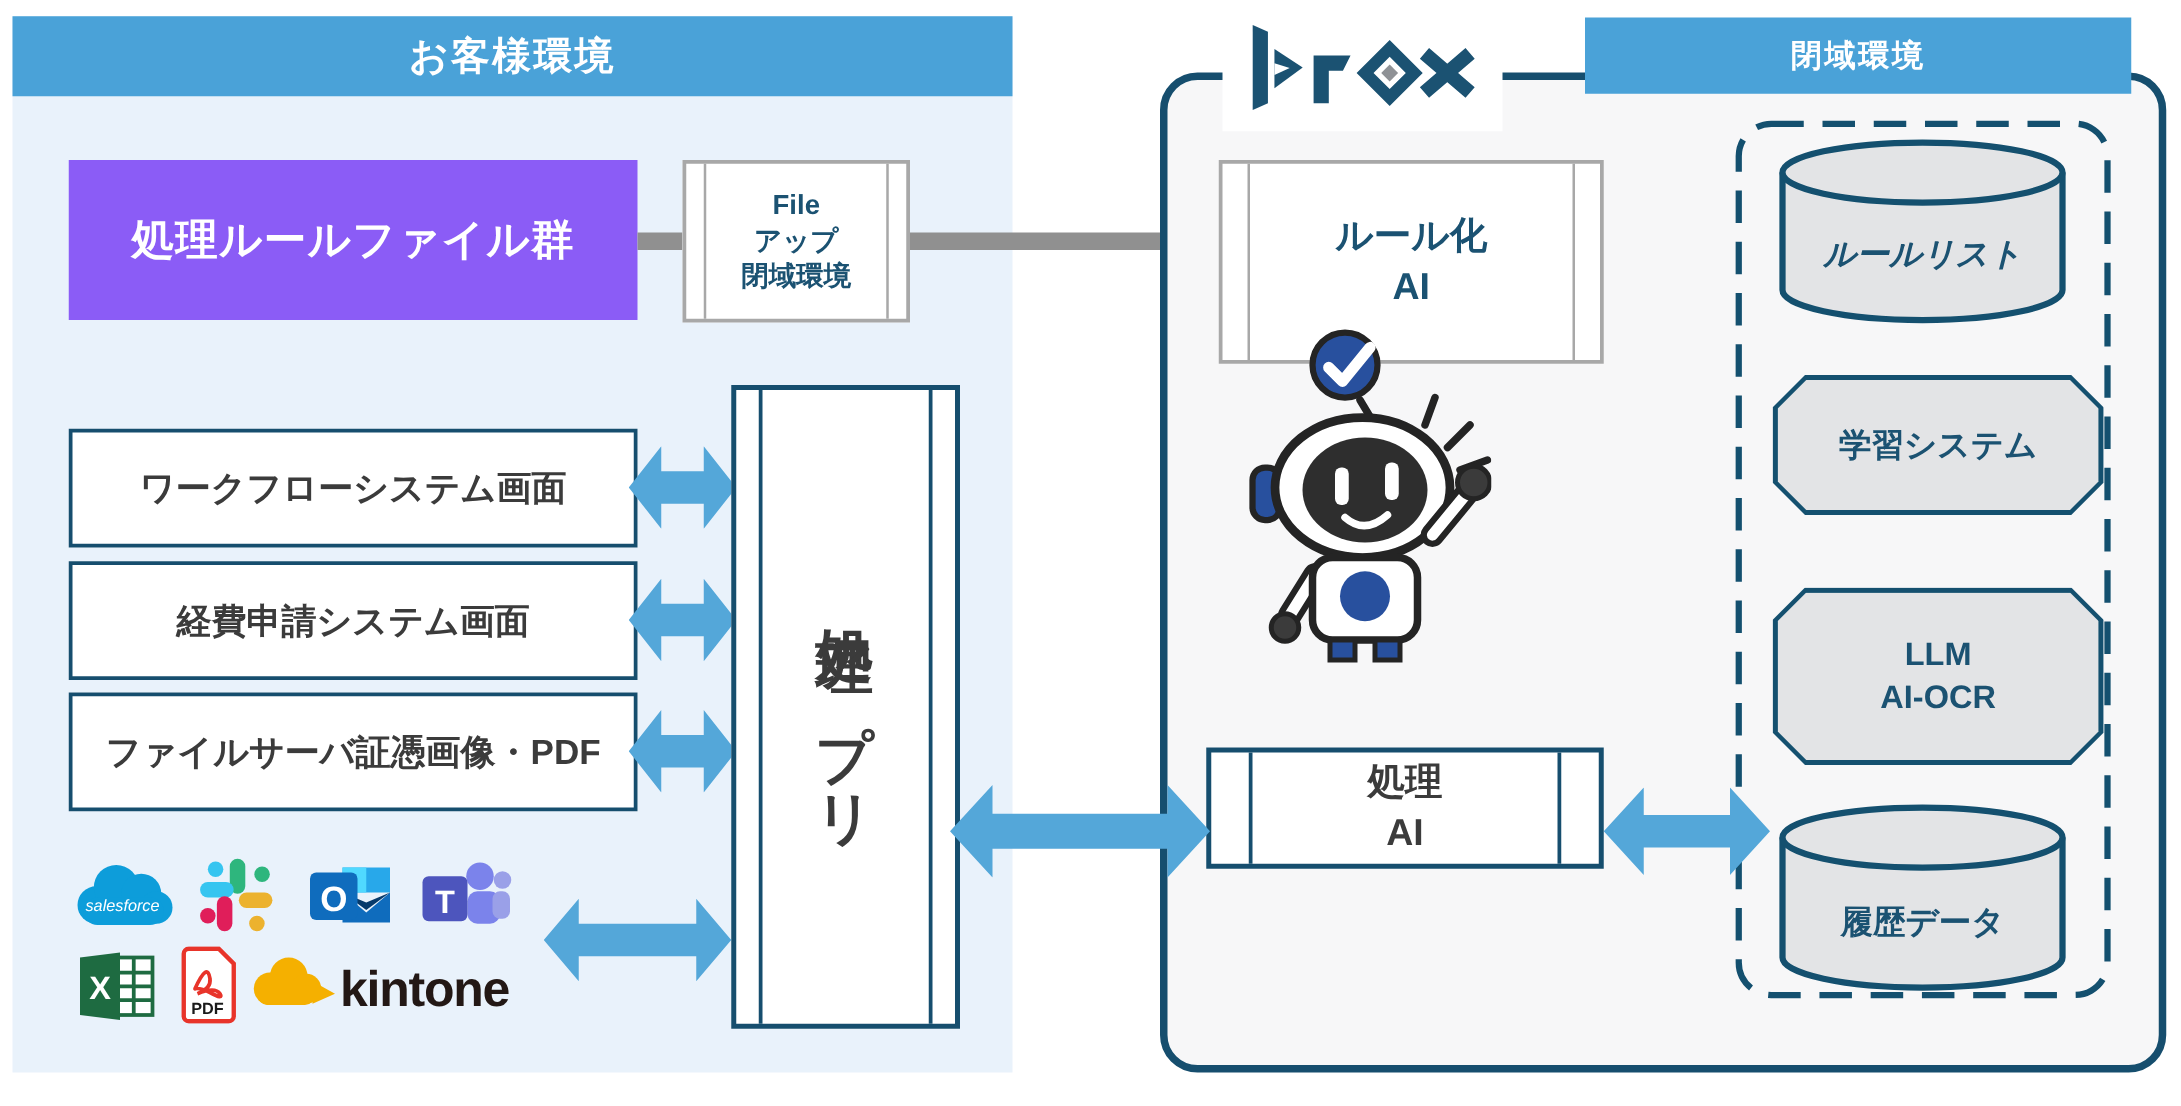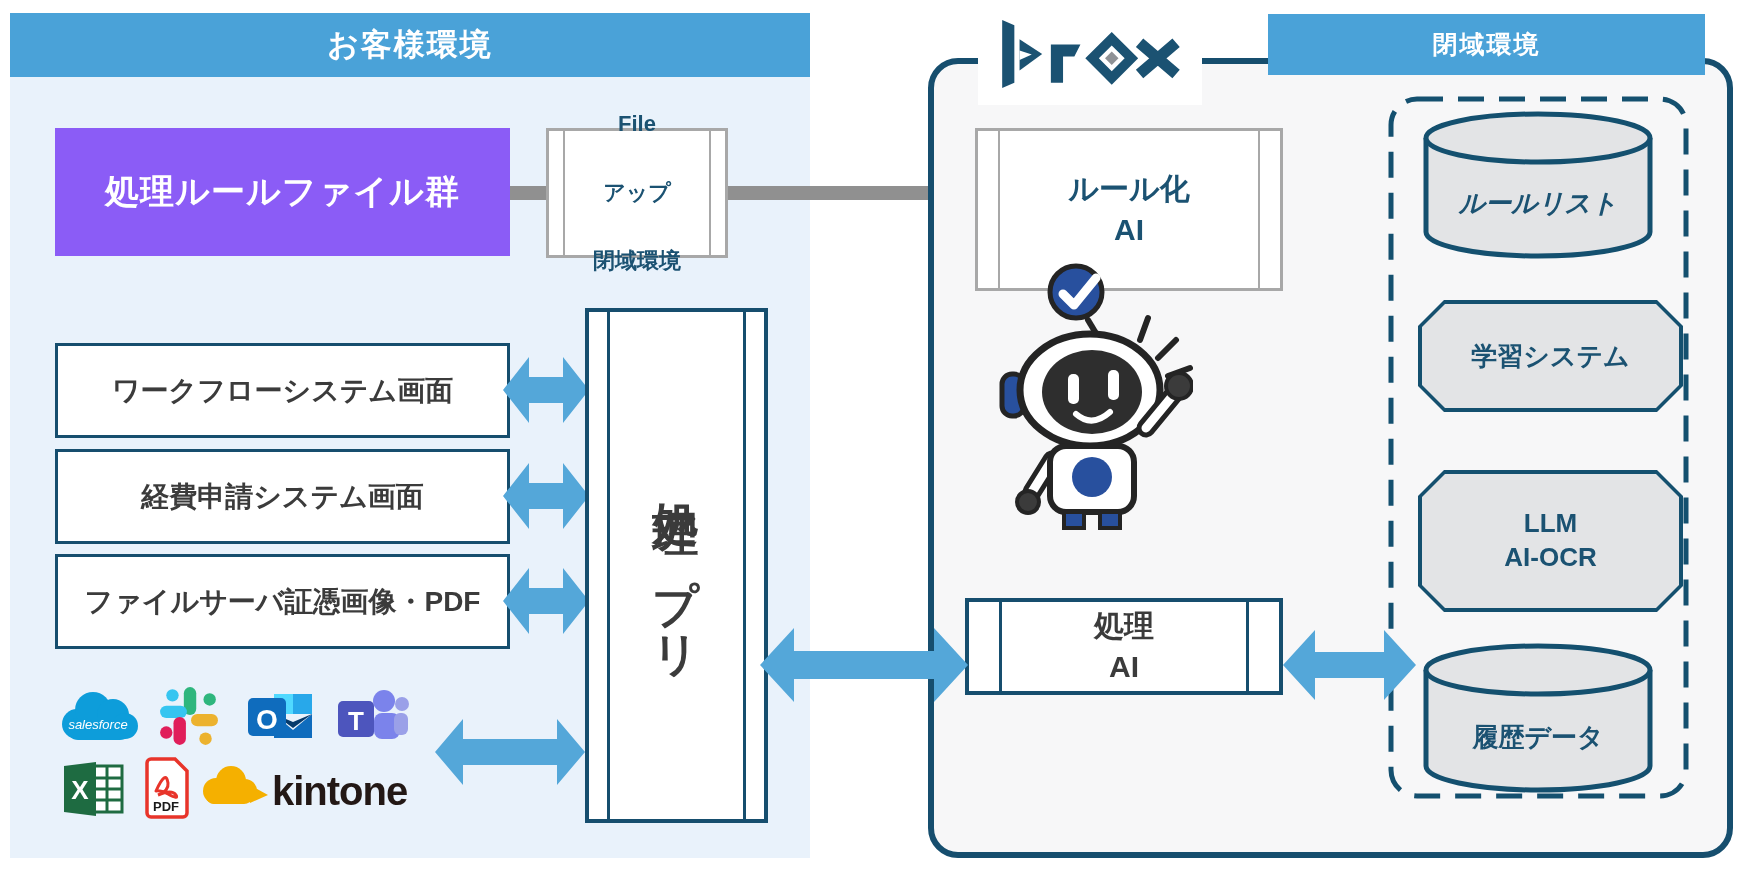--- a/index.html
+++ b/index.html
@@ -9,21 +9,21 @@
   
   .cust-panel{left:10px;top:13px;width:800px;height:845px;background:#e9f2fb;}
   .hdr-bar{background:#4aa2d8;color:#ffffff;font-weight:bold;display:flex;align-items:center;justify-content:center;letter-spacing:2px;}
   .cust-hdr{left:10px;top:13px;width:800px;height:64px;font-size:31px;}
   .rule-files{left:55px;top:128px;width:455px;height:128px;background:#8b5cf6;color:#ffffff;font-weight:bold;font-size:34px;display:flex;align-items:center;justify-content:center;letter-spacing:1px;}
   
   .pp{background:#ffffff;box-sizing:border-box;display:flex;flex-direction:column;align-items:center;justify-content:center;font-weight:bold;text-align:center;}
   .pp::before,.pp::after{content:"";position:absolute;top:0;bottom:0;width:var(--lw,2px);background:var(--lc,#a8a8a8);}
   .pp::before{left:var(--inset,16px);}
   .pp::after{right:var(--inset,16px);}
-  .uploader{left:546px;top:128px;width:182px;height:130px;border:3px solid #a8a8a8;--lc:#a8a8a8;--inset:14px;color:#1b5272;font-size:22px;line-height:1.3;gap:40px;}
+  .uploader{left:546px;top:128px;width:182px;height:130px;border:3px solid #a8a8a8;--lc:#a8a8a8;--inset:14px;color:#1b5272;font-size:22px;line-height:1.3;}
   .screen-box{left:55px;width:455px;height:95px;background:#ffffff;border:3px solid #164e6e;box-sizing:border-box;color:#3b3b3b;font-weight:bold;font-size:28px;display:flex;align-items:center;justify-content:center;}
   .proc-app{left:585px;top:308px;width:183px;height:515px;border:4px solid #164e6e;--lc:#164e6e;--inset:18px;--lw:3px;}
   .proc-app .vtxt{writing-mode:vertical-rl;font-size:46px;font-weight:bold;color:#3b3b3b;letter-spacing:8px;}
   
   .brox-box{left:928px;top:58px;width:805px;height:800px;background:#f7f7f8;border:6px solid #164e6e;border-radius:30px;box-sizing:border-box;}
   .logo-box{left:978px;top:2px;width:224px;height:103px;background:#ffffff;display:flex;align-items:center;justify-content:center;z-index:5;}
   .closed-hdr{left:1268px;top:14px;width:437px;height:61px;font-size:25px;z-index:5;}
   .rule-ai{left:975px;top:128px;width:308px;height:163px;border:3px solid #a8a8a8;--lc:#a8a8a8;--inset:20px;color:#1b5272;font-size:30px;line-height:1.35;}
   .proc-ai{left:965px;top:598px;width:318px;height:97px;border:4px solid #164e6e;--lc:#164e6e;--inset:30px;--lw:3px;color:#3b3b3b;font-size:30px;line-height:1.35;}
   

